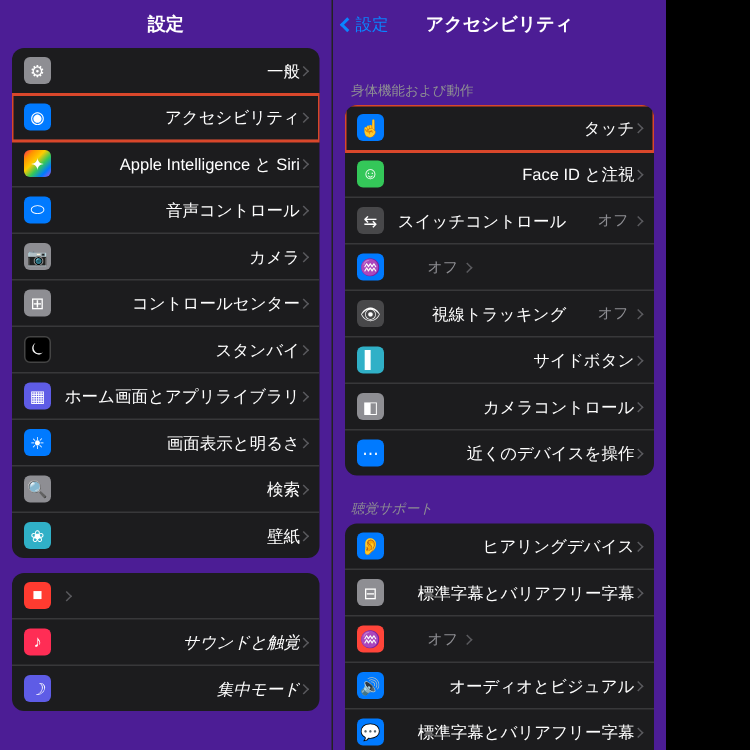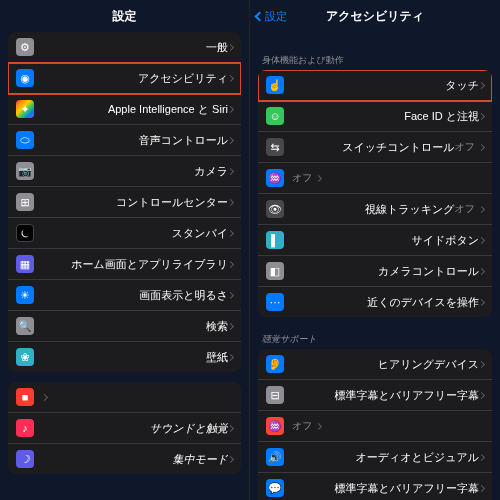--- a/index.html
+++ b/index.html
@@ -7,23 +7,23 @@
     background: #000;
     font-family: -apple-system, "Hiragino Sans", sans-serif;
     display: flex;
     width: 500px;
     height: 500px;
     overflow: hidden;
     color: #fff;
     font-size: 11px;
   }
   .panel {
-    width: 250px;
+    width: 222px;
     height: 500px;
-    background: #0f172a;
+    background: #4c1d95;
     overflow: hidden;
     position: relative;
   }
   .panel-left { border-right: 1px solid #222; }
   .header {
     height: 32px;
     display: flex;
     align-items: center;
     justify-content: center;
     position: relative;
@@ -91,20 +91,21 @@
     color: #fff;
     white-space: nowrap;
     overflow: hidden;
     text-overflow: ellipsis;
     text-align: right;
   }
   .row-value {
     color: #8e8e93;
     font-size: 10px;
     margin-right: 4px;
+    margin-left: 21px;
   }
   .chevron {
     width: 5px; height: 5px;
     border-top: 1.5px solid #5a5a5e;
     border-right: 1.5px solid #5a5a5e;
     transform: rotate(45deg);
     flex-shrink: 0;
   }
   .scroll-area {
     height: 468px;

